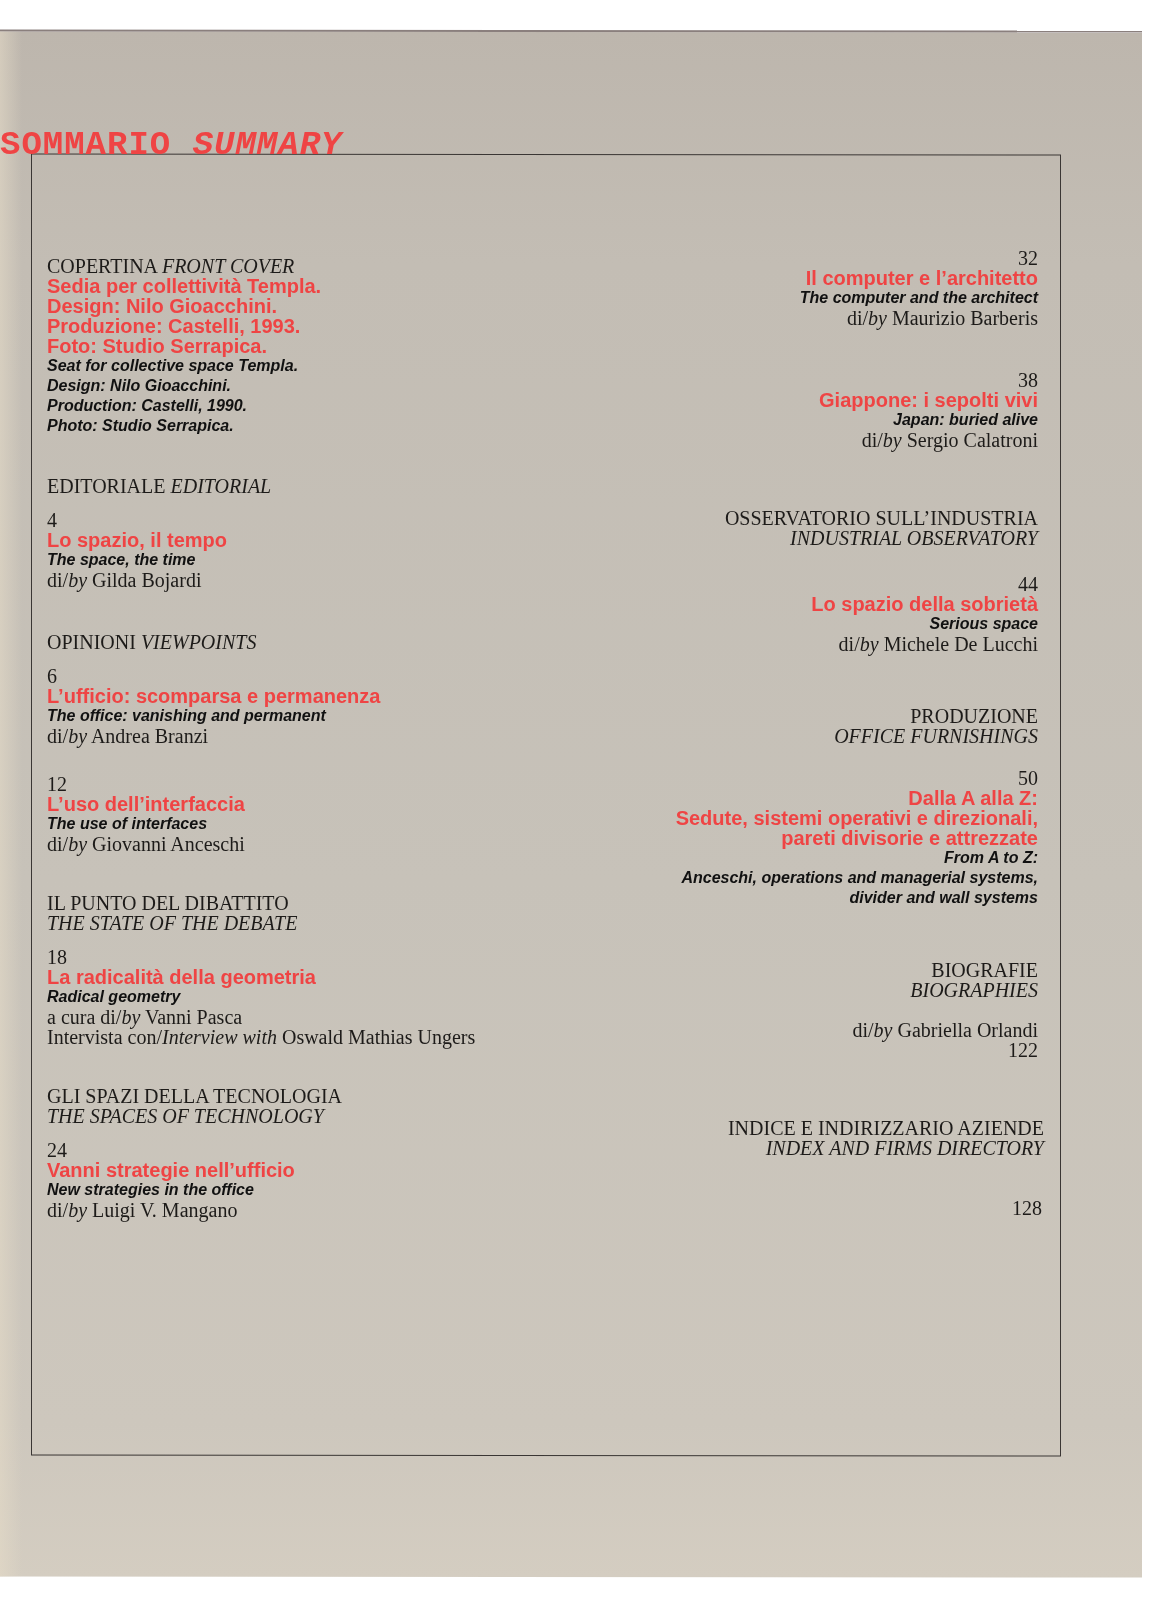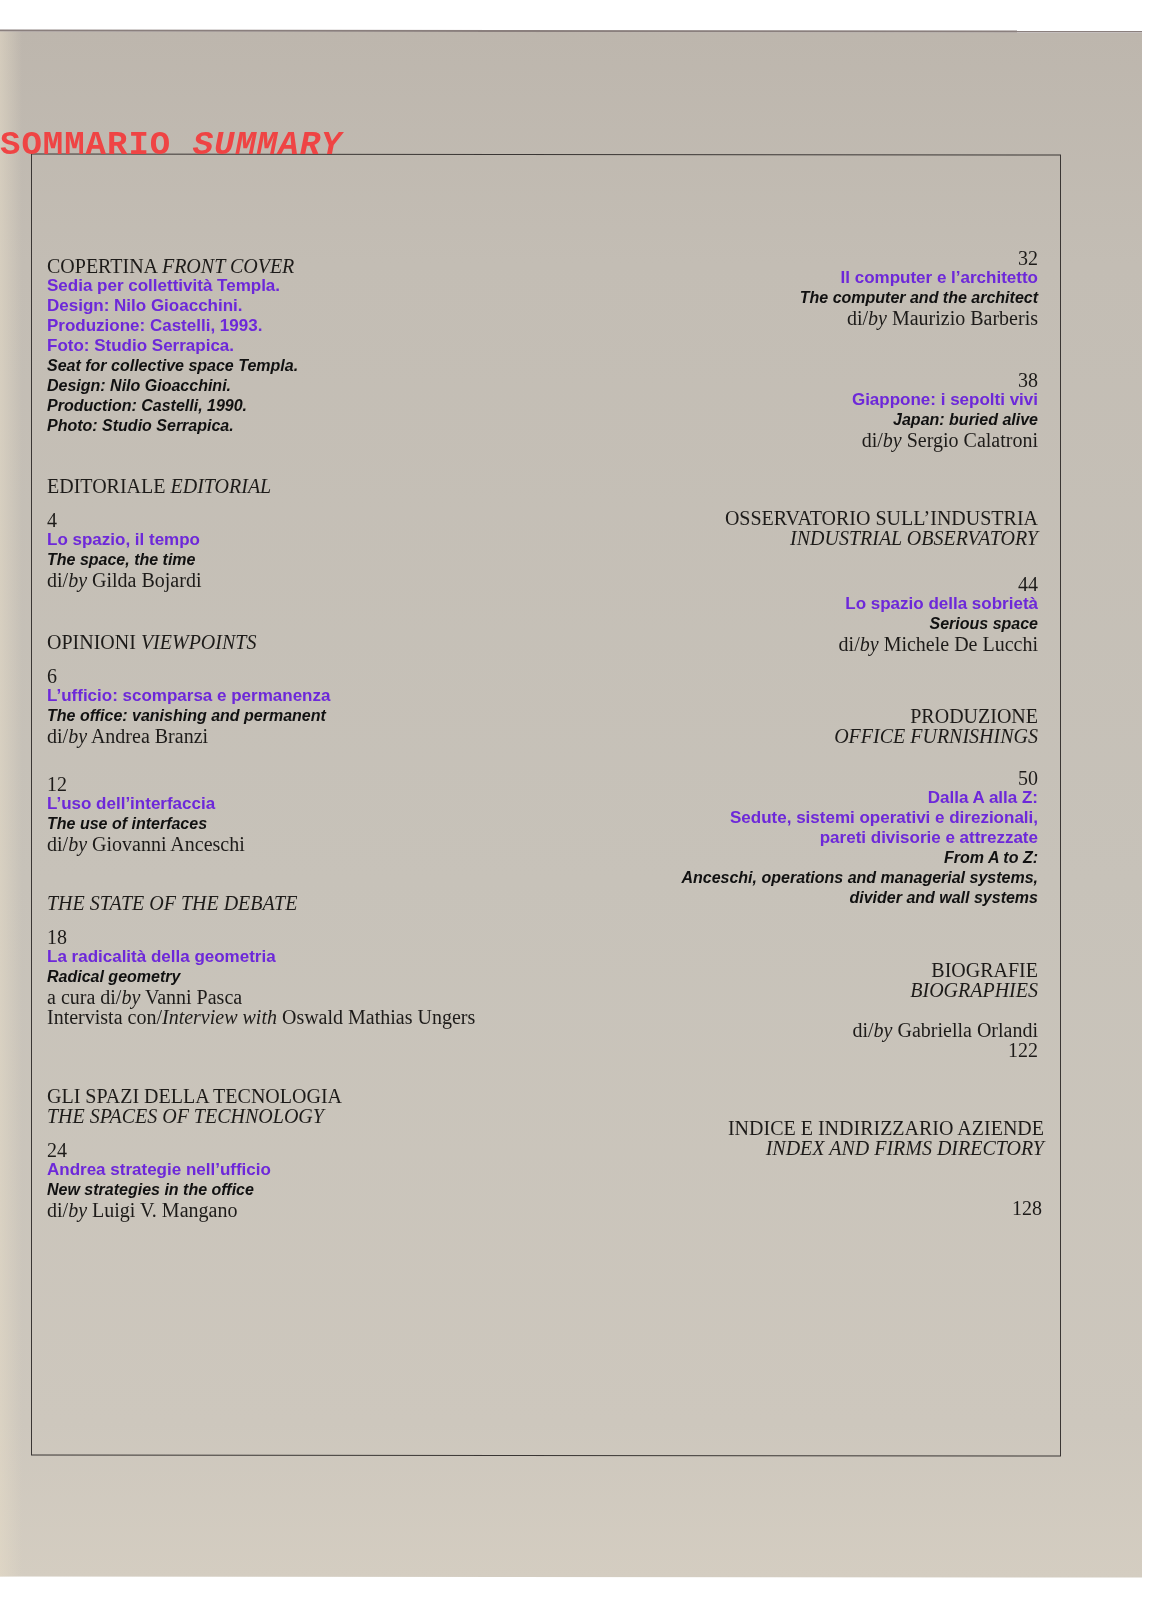--- a/index.html
+++ b/index.html
@@ -21,21 +21,21 @@
       position: absolute; left: 31px; top: 122px; width: 1028px; height: 1300px;
       border: 1.5px solid #3a3634;
     }
     .title {
       position: absolute; left: 0; right: 0; top: 126px; text-align: left;
       font-family: Liberation Mono, monospace; font-weight: bold; font-size: 34px;
       letter-spacing: 1px; color: #ef4444;
     }
     .title .it { font-style: italic; }
     .serif { font-family: "Liberation Serif", serif; font-size: 20px; color: #1d1b19; line-height: 20px; }
-    .sans-b { font-family: "Liberation Sans", sans-serif; font-weight: bold; font-size: 17px; color: #6d28d9; line-height: 20px; }
+    .sans-b { font-family: "Liberation Sans", sans-serif; font-weight: bold; font-size: 20px; color: #ef4444; line-height: 20px; }
     .sans-bi { font-family: "Liberation Sans", sans-serif; font-weight: bold; font-style: italic; font-size: 16px; color: #111; line-height: 20px; }
     .it { font-style: italic; }
     .block { position: absolute; }
     .left { left: 47px; text-align: left; }
     .right { right: 124px; text-align: right; }
     .gap { height: 14px; }
   </style>
 </head>
 <body>
 
@@ -83,38 +83,39 @@
   <div style="height:28px"></div>
   <div>
     <div class="serif">12</div>
     <div class="sans-b">L’uso dell’interfaccia</div>
     <div class="sans-bi">The use of interfaces</div>
     <div class="serif"><span>di/</span><span class="it">by</span> <span>Giovanni Anceschi</span></div>
   </div>
 </div>
 
 <div class="block left" style="top:893px;">
+  <div class="serif">IL PUNTO DEL DIBATTITO</div>
   <div class="serif it">THE STATE OF THE DEBATE</div>
   <div class="gap"></div>
   <div>
     <div class="serif">18</div>
     <div class="sans-b">La radicalità della geometria</div>
     <div class="sans-bi">Radical geometry</div>
     <div class="serif"><span>a cura di/</span><span class="it">by</span> <span>Vanni Pasca</span></div>
     <div class="serif"><span>Intervista con/</span><span class="it">Interview with</span> <span>Oswald Mathias Ungers</span></div>
   </div>
 </div>
 
 <div class="block left" style="top:1086px;">
   <div class="serif">GLI SPAZI DELLA TECNOLOGIA</div>
   <div class="serif it">THE SPACES OF TECHNOLOGY</div>
   <div class="gap"></div>
   <div>
     <div class="serif">24</div>
-    <div class="sans-b">Andrea strategie nell’ufficio</div>
+    <div class="sans-b">Vanni strategie nell’ufficio</div>
     <div class="sans-bi">New strategies in the office</div>
     <div class="serif"><span>di/</span><span class="it">by</span> <span>Luigi V. Mangano</span></div>
   </div>
 </div>
 
 <div class="block right" style="top:248px;">
   <div class="serif">32</div>
   <div class="sans-b">Il computer e l’architetto</div>
   <div class="sans-bi">The computer and the architect</div>
   <div class="serif"><span>di/</span><span class="it">by</span> <span>Maurizio Barberis</span></div>

